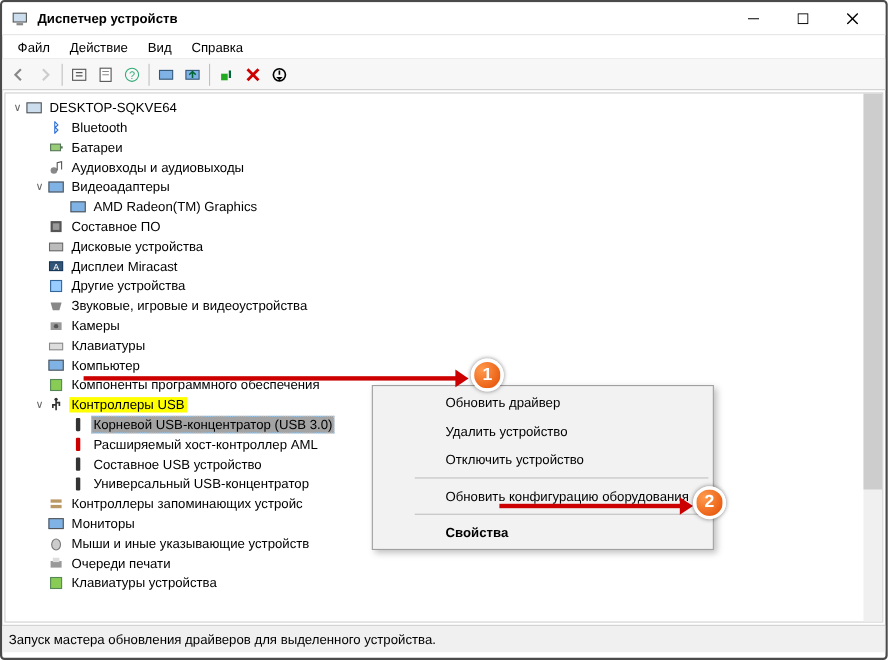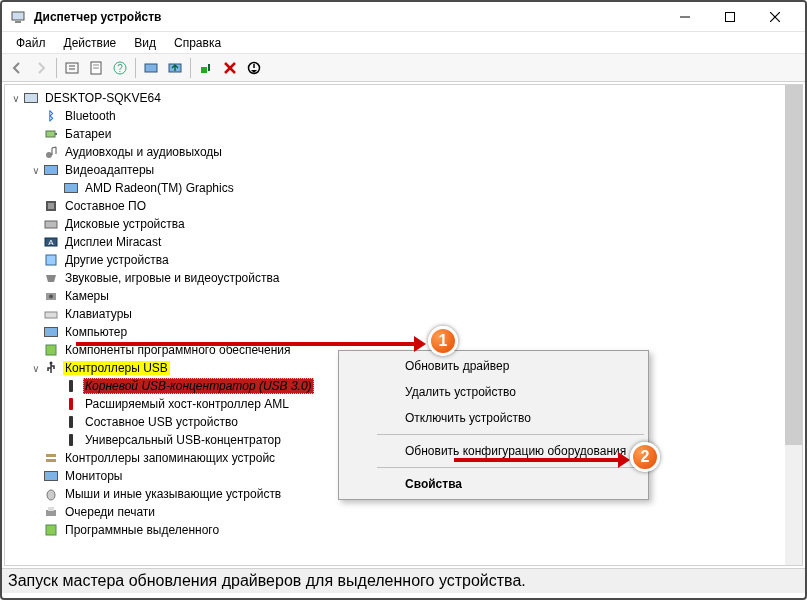--- a/index.html
+++ b/index.html
@@ -38,22 +38,22 @@
   .tree-scrollbar{position:absolute;right:3px;top:3px;width:17px;bottom:3px;background:#f0f0f0;}
   .tree-scroll-thumb{position:absolute;top:0;left:0;right:0;height:360px;background:#cdcdcd;}
   .node{display:flex;align-items:center;height:18px;white-space:nowrap;padding-right:8px;}
   .node .expander{width:14px;text-align:center;cursor:pointer;font-size:10px;color:#666;flex-shrink:0;}
   .node .icon{width:16px;height:16px;margin-right:4px;display:flex;align-items:center;justify-content:center;flex-shrink:0;font-size:12px;}
   .node .label{padding:0 2px;}
   .indent-0{padding-left:2px;}
   .indent-1{padding-left:22px;}
   .indent-2{padding-left:42px;}
   .highlight-yellow .label{background:#ffff00;}
-  .selected .label{background:#b91c1c;border:1px dotted #99c9ef;padding:0 1px;font-style:italic;}
-  .statusbar{height:24px;display:flex;align-items:center;padding:0 6px;font-size:16px;background:#f0f0f0;}
+  .selected .label{background:#a3a3a3;border:1px dotted #99c9ef;padding:0 1px;}
+  .statusbar{height:24px;display:flex;align-items:center;padding:0 6px;font-size:12px;background:#f0f0f0;}
   
   .context-menu{position:absolute;background:#f2f2f2;border:1px solid #a0a0a0;box-shadow:3px 3px 6px rgba(0,0,0,.25);min-width:300px;padding:2px;}
   .ctx-item{padding:6px 20px 6px 30px;cursor:pointer;font-size:12px;}
   .ctx-item.bold{font-weight:bold;}
   .ctx-sep{height:1px;background:#c0c0c0;margin:3px 2px;}
   
   .badge{position:absolute;width:30px;height:30px;border-radius:50%;background:radial-gradient(circle at 30% 30%,#ff9a4d,#e34a00);border:3px solid #fff;box-shadow:0 0 4px rgba(0,0,0,.5);color:#fff;font-weight:bold;font-size:16px;display:flex;align-items:center;justify-content:center;z-index:30;}
   .arrow-red{position:absolute;height:4px;background:#c00;z-index:20;}
   .arrow-red::after{content:"";position:absolute;right:-10px;top:-6px;border-left:12px solid #c00;border-top:8px solid transparent;border-bottom:8px solid transparent;}
   
@@ -376,21 +376,21 @@
         </span>
         <span class="label">Очереди печати</span>
       </div>
       <div class="node indent-1">
         <span class="expander">&nbsp;</span>
         <span class="icon">
           <svg width="14" height="14">
             <rect x="2" y="2" width="10" height="10" fill="#8c5" stroke="#585"></rect>
           </svg>
         </span>
-        <span class="label">Программные выделенного</span>
+        <span class="label">Клавиатуры устройства</span>
       </div>
     </div>
   <div class="tree-scrollbar">
       <div class="tree-scroll-thumb"></div>
     </div>
 
   <div class="arrow-red" style="left:74px;top:260px;width:340px;"></div>
   <div class="badge" style="left:426px;top:244px;">1</div>
 
   <div class="arrow-red" style="left:452px;top:376px;width:166px;"></div>

